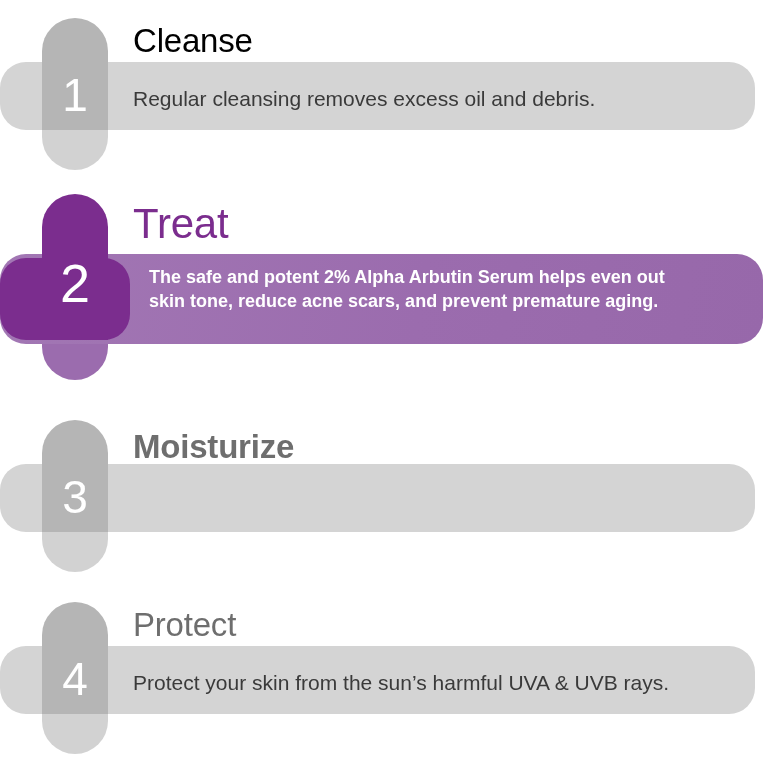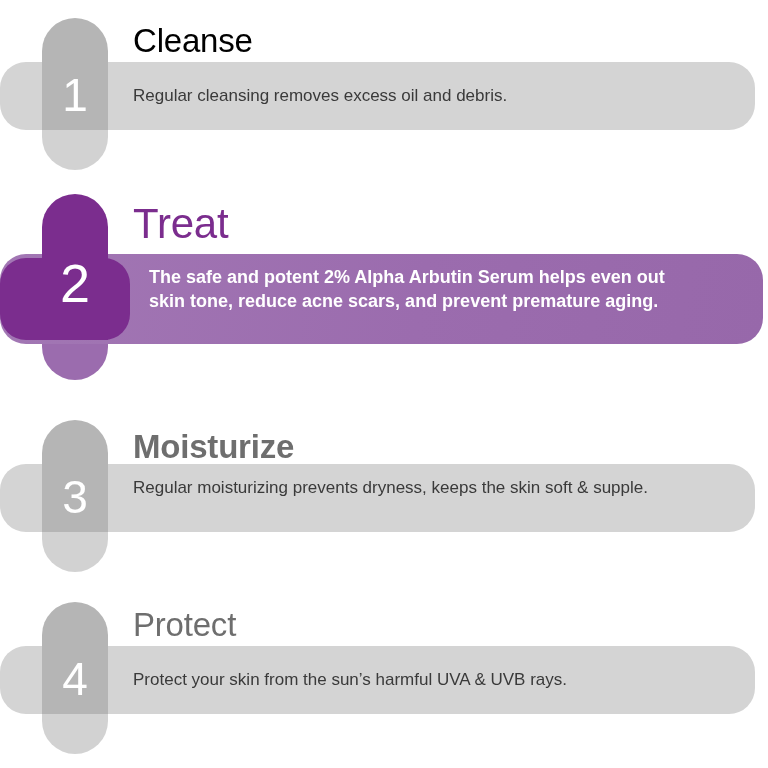--- a/index.html
+++ b/index.html
@@ -79,21 +79,21 @@
     font-weight: 300;
     letter-spacing: -0.2px;
     white-space: nowrap;
     font-family: "Liberation Sans", sans-serif;
   }
 
   .desc {
     position: absolute;
     left: 133px;
     z-index: 6;
-    font-size: 17px;
+    font-size: 21px;
     line-height: 1.35;
     font-weight: 400;
     font-family: "Liberation Sans", sans-serif;
   }
   .desc-strong { font-weight: 700; }
 </style>
 </head>
 <body>
 
 <div id="infographic">
@@ -117,21 +117,20 @@
     <div class="heading" style="top:14px;color:#7b2d8e;font-size:42px;text-align:right;">Treat</div>
     <div class="desc desc-strong" style="top:80px;width:520px;color:#ffffff;font-size:18px;line-height:1.32;margin-left:16px;">The safe and potent 2% Alpha Arbutin Serum helps even out skin tone, reduce acne scars, and prevent premature aging.</div>
   </div>
 
   <div class="step" style="top:404px;height:180px;">
     <div class="pill-lower" style="top:58px;height:110px;background:#d2d2d2;"></div>
     <div class="bar" style="top:60px;left:0px;width:755px;height:68px;background:#d4d4d4;"></div>
     <div class="pill-top" style="top:16px;height:112px;background:#b5b5b5;"></div>
     <div class="num" style="top:70px;">3</div>
     <div class="heading" style="top:24px;color:#6e6e6e;font-weight:bold;">Moisturize</div>
-    <div class="desc" style="top:73px;width:585px;color:#3a3a3a;">Regular moisturizing prevents dryness, keeps the skin soft &amp; supple.</div>
   </div>
 
   <div class="step" style="top:586px;height:180px;">
     <div class="pill-lower" style="top:58px;height:110px;background:#d2d2d2;"></div>
     <div class="bar" style="top:60px;left:0px;width:755px;height:68px;background:#d4d4d4;"></div>
     <div class="pill-top" style="top:16px;height:112px;background:#b5b5b5;"></div>
     <div class="num" style="top:70px;">4</div>
     <div class="heading" style="top:20px;color:#6e6e6e;">Protect</div>
     <div class="desc" style="top:83px;width:600px;color:#3a3a3a;">Protect your skin from the sun’s harmful UVA &amp; UVB rays.</div>
   </div>

